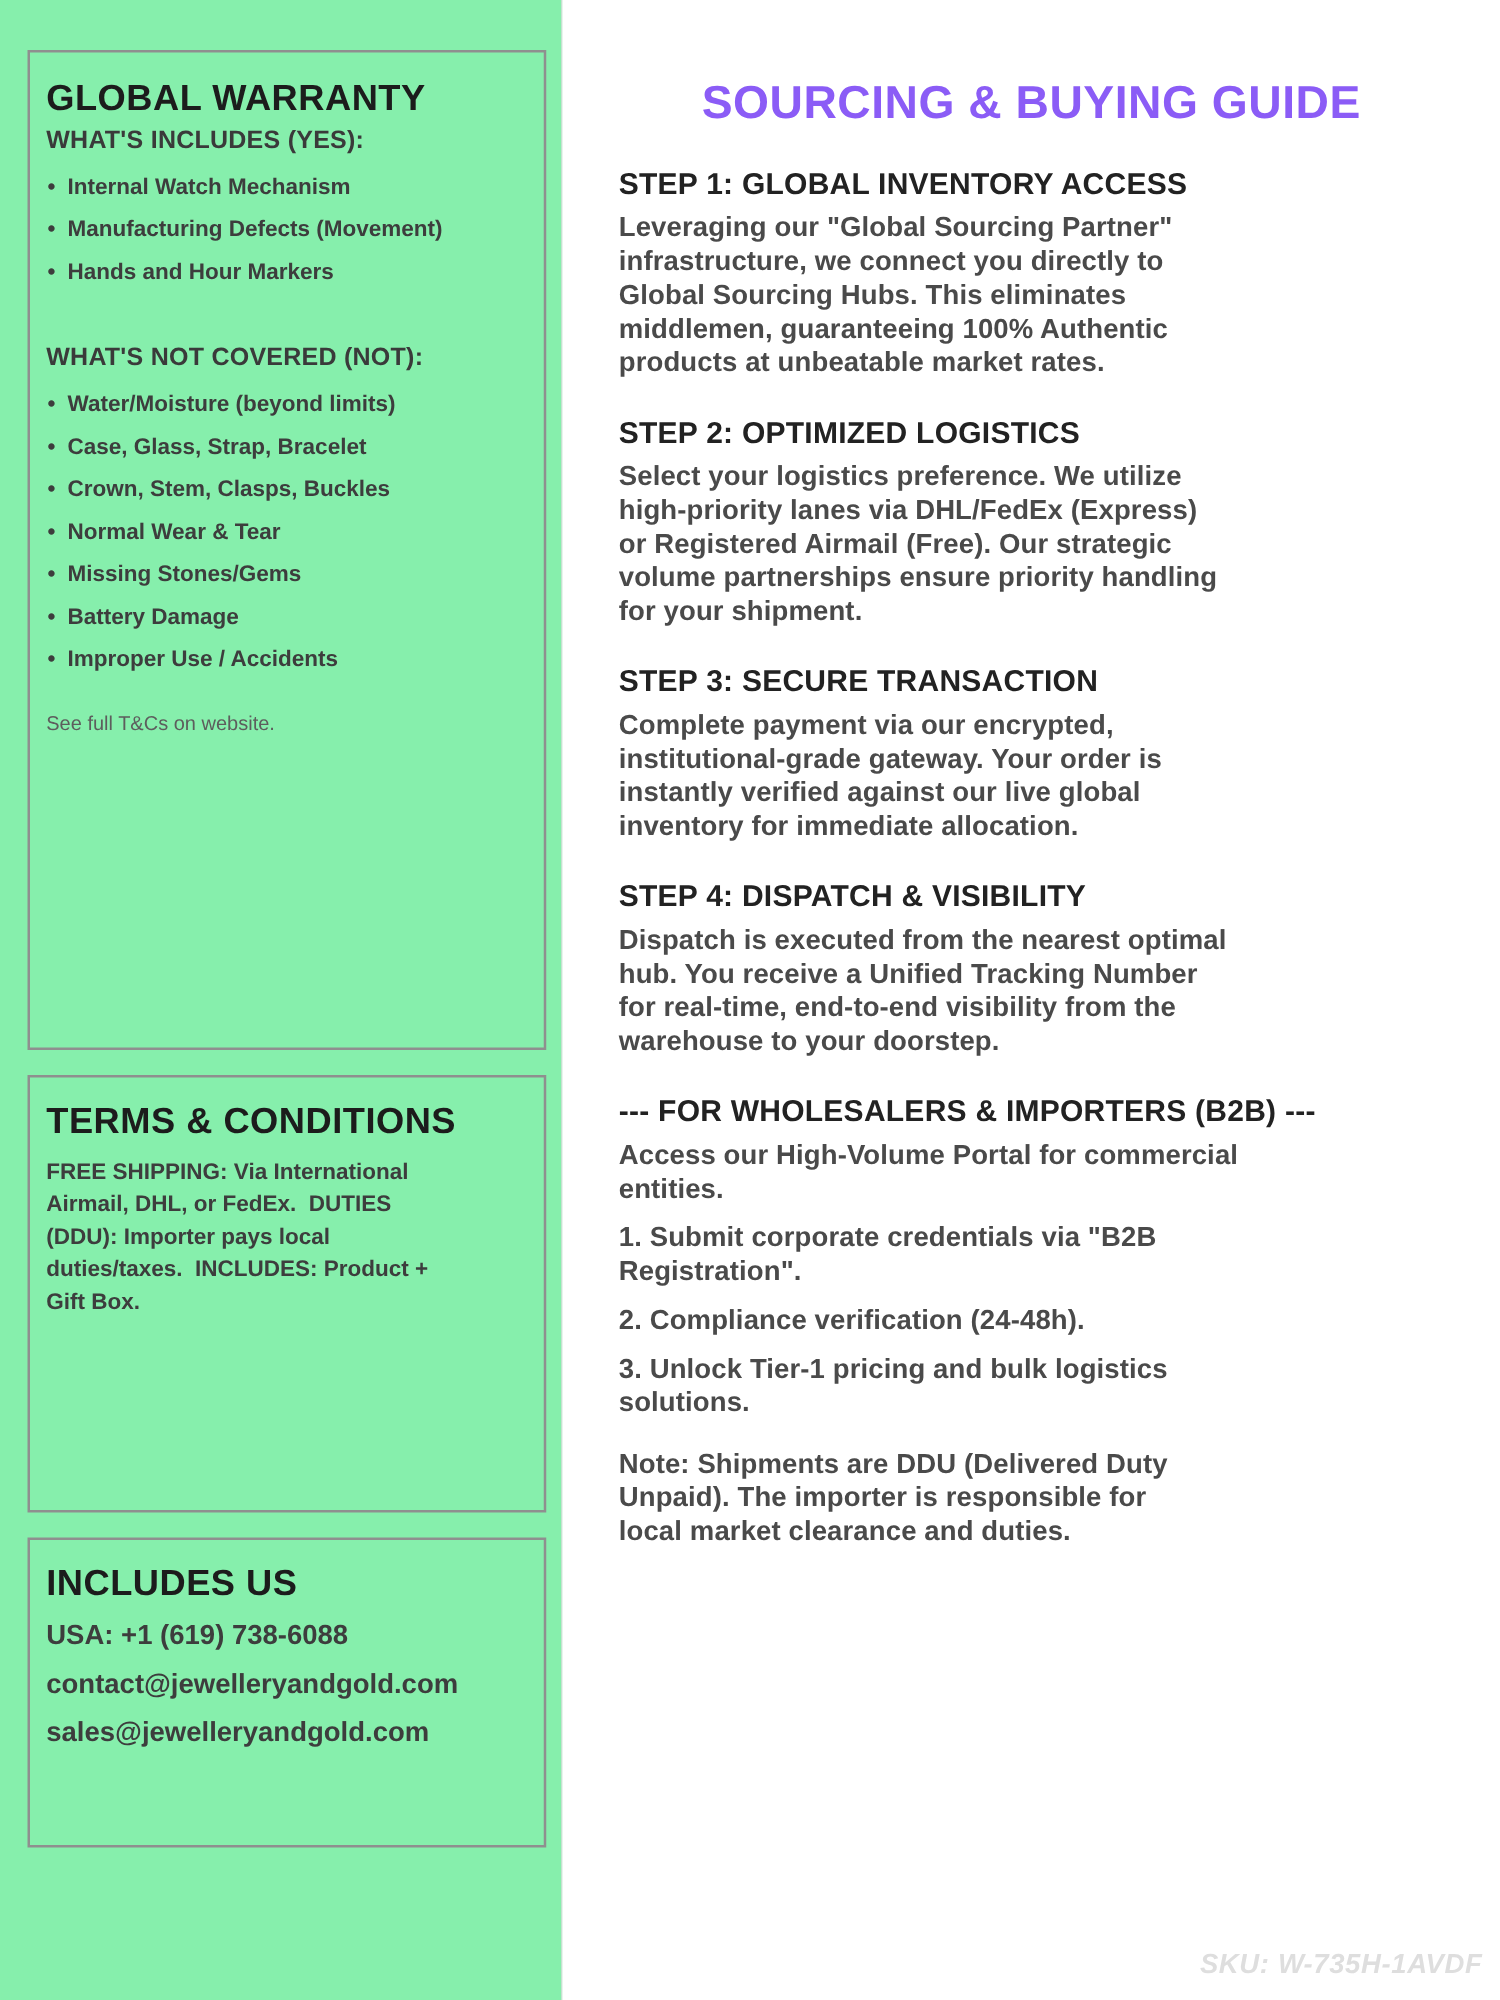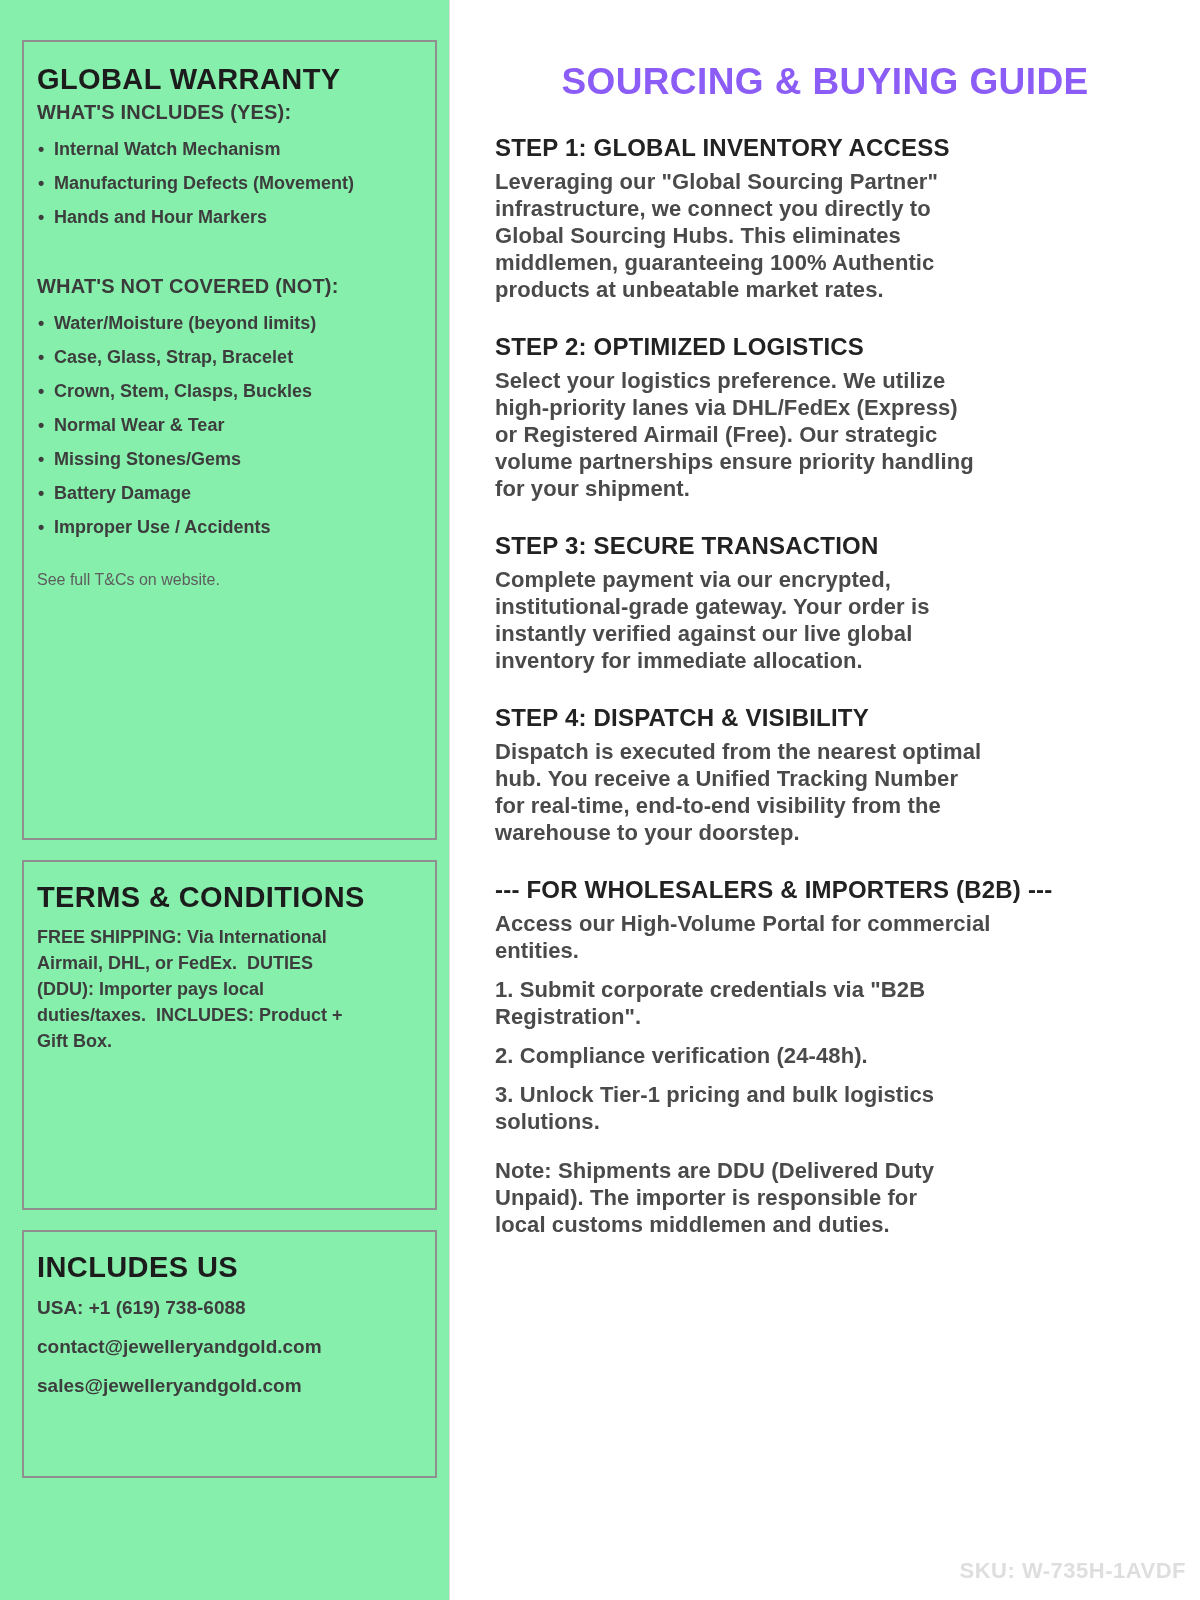--- a/index.html
+++ b/index.html
@@ -37,42 +37,42 @@
     font-size:18px;line-height:34px;font-weight:700;color:#3d3d3d;
   }
   .box li::before{content:"\2022";position:absolute;left:1px;color:#3d3d3d;}
   .footnote{
     margin:24px 0 0;font-size:16px;line-height:24px;font-weight:400;color:#5d5d5d;
   }
   .terms-body{
     margin:10px 0 0;font-size:18px;line-height:26px;font-weight:700;color:#3d3d3d;
     white-space:pre-wrap;
   }
-  .contact-line{margin:12px 0 0;font-size:19px;line-height:24px;font-weight:700;color:#3d3d3d;}
+  .contact-line{margin:12px 0 0;font-size:22px;line-height:24px;font-weight:700;color:#3d3d3d;}
   .contact-line + .contact-line{margin-top:15px;}
   
   .main{position:absolute;left:450px;top:0;width:750px;height:1600px;background:#ffffff;}
   .main h1{
     margin:60px 0 0;font-size:37px;line-height:44px;font-weight:800;color:#8b5cf6;
     text-align:center;letter-spacing:0.4px;
   }
   .content{padding:0 55px 0 45px;}
   .step-h{
     margin:30px 0 6px;font-size:24px;line-height:28px;font-weight:800;
     color:#222222;letter-spacing:0.2px;
   }
   .para{
     margin:0;font-size:22px;line-height:27px;font-weight:600;color:#4a4a4a;
     white-space:pre-wrap;letter-spacing:0.1px;
   }
   .b2b-item{margin-top:12px;}
   .note{margin-top:22px;}
   .sku{
     position:absolute;right:14px;top:1558px;font-size:22px;font-weight:700;
-    color:#dedede;letter-spacing:0.5px;
+    color:#dedede;letter-spacing:0.5px;font-style:italic;
   }
 </style>
 </head>
 <body>
 
 <div class="sidebar">
 
   <div class="box box-warranty">
     <h2>GLOBAL WARRANTY</h2>
     <h3>WHAT'S INCLUDES (YES):</h3>
@@ -145,18 +145,18 @@
     <h3 class="step-h">--- FOR WHOLESALERS &amp; IMPORTERS (B2B) ---</h3>
     <p class="para">Access our High-Volume Portal for commercial
 entities.</p>
     <p class="para b2b-item">1. Submit corporate credentials via "B2B
 Registration".</p>
     <p class="para b2b-item">2. Compliance verification (24-48h).</p>
     <p class="para b2b-item">3. Unlock Tier-1 pricing and bulk logistics
 solutions.</p>
     <p class="para note">Note: Shipments are DDU (Delivered Duty
 Unpaid). The importer is responsible for
-local customs middlemen and duties.</p>
+local market clearance and duties.</p>
 
   </div>
 </div>
 
 <div class="sku">SKU: W-735H-1AVDF</div>
 
 </body></html>

